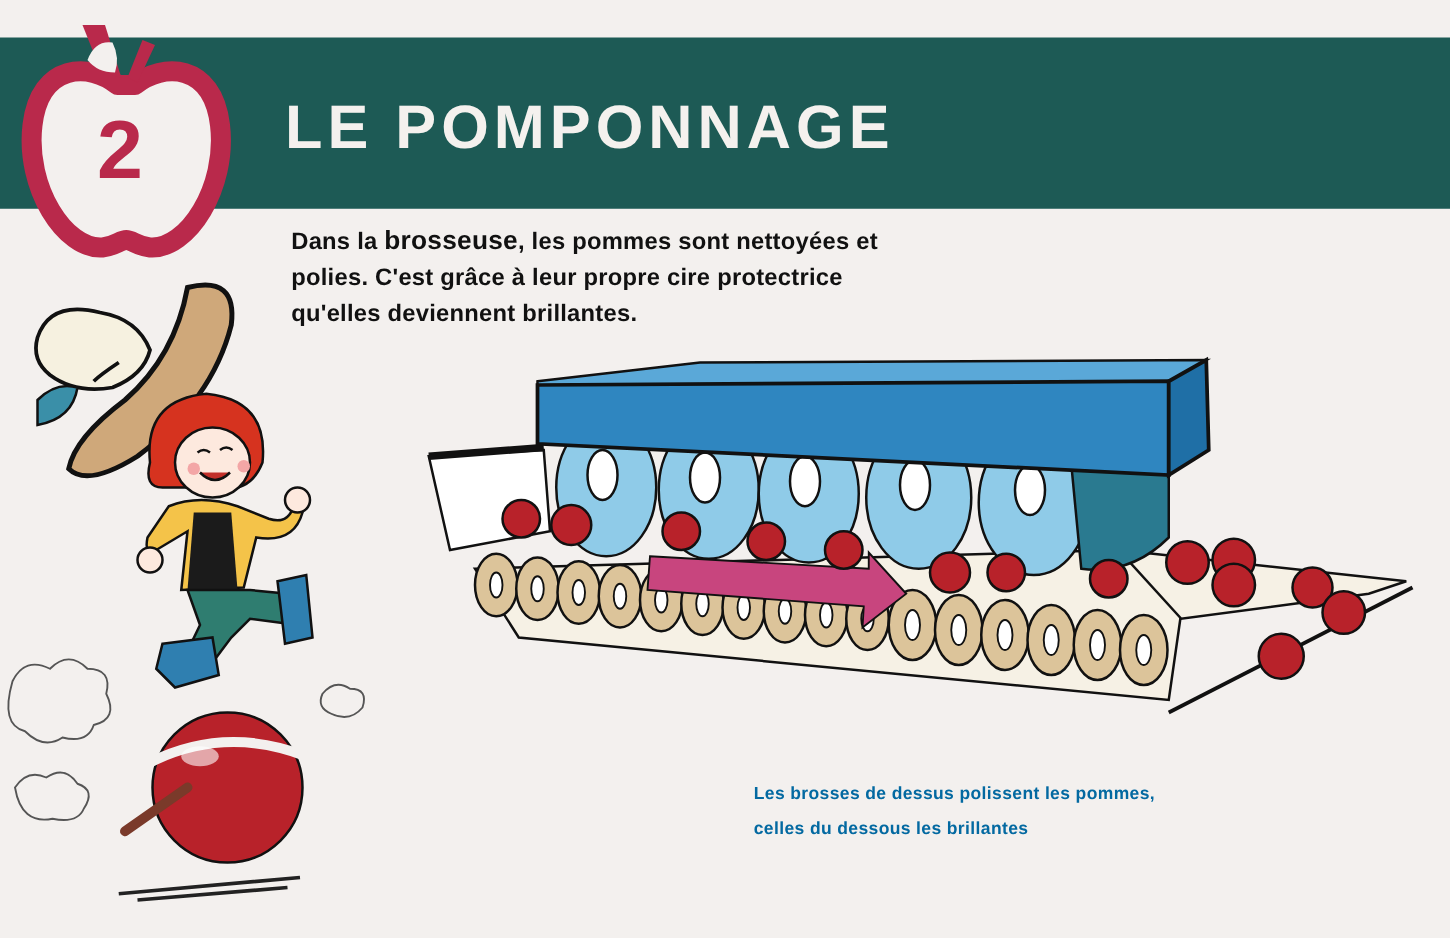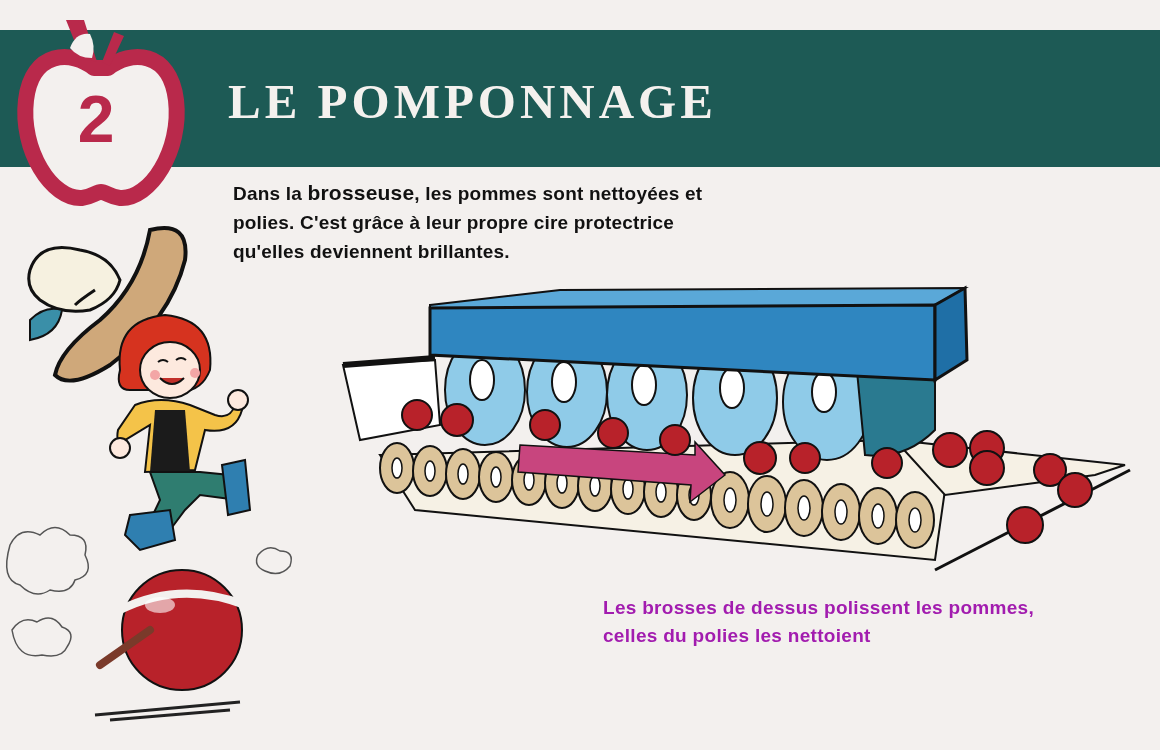--- a/index.html
+++ b/index.html
@@ -9,37 +9,37 @@
     font-family:"Liberation Sans", sans-serif;
   }
   .banner {
     position:absolute; left:0; top:30px; width:1160px; height:137px;
     background:#1d5a55;
   }
   .banner-title {
     position:absolute; left:228px; top:74px;
     font-size:49px; font-weight:bold; letter-spacing:4px;
     color:#f4f1ee; line-height:56px;
-    font-family:Liberation Serif, serif;
+    font-family:Liberation Sans, sans-serif;
   }
   .apple-badge { position:absolute; left:12px; top:10px; width:178px; height:200px; }
   .apple-number {
     position:absolute; left:66px; top:84px; width:60px; text-align:center;
     font-size:66px; font-weight:bold; color:#b9294b; line-height:70px;
     font-family:"Liberation Sans", sans-serif;
   }
   .intro {
     position:absolute; left:233px; top:178px; width:560px;
     font-size:19px; font-weight:bold; line-height:29px; color:#111;
     letter-spacing:0.2px;
   }
   .intro .kw { font-size:21px;text-align:center; }
   .caption {
-    position:absolute; left:603px; top:594px; width:520px;
-    font-size:19px; font-weight:bold; line-height:28px; color:#a21caf;
+    position:absolute; left:603px; top:620px; width:520px;
+    font-size:14px; font-weight:bold; line-height:28px; color:#0369a1;
     letter-spacing:0.3px;
   }
   .illus { position:absolute; }
 </style>
 </head>
 <body>
 
 <div class="banner"></div>
 <div class="banner-title">LE POMPONNAGE</div>
 
@@ -182,14 +182,14 @@
       <circle cx="652" cy="168" r="17"></circle>
     <circle cx="652" cy="188" r="17"></circle>
       <circle cx="715" cy="190" r="16"></circle>
     <circle cx="740" cy="210" r="17"></circle>
       <circle cx="690" cy="245" r="18"></circle>
   </g>
 </svg>
 
 <div class="caption">
   <span>Les brosses de dessus polissent les pommes,</span><br>
-  <span>celles du polies les nettoient</span><br>
+  <span>celles du dessous les brillantes</span><br>
 </div>
 
 </body></html>

